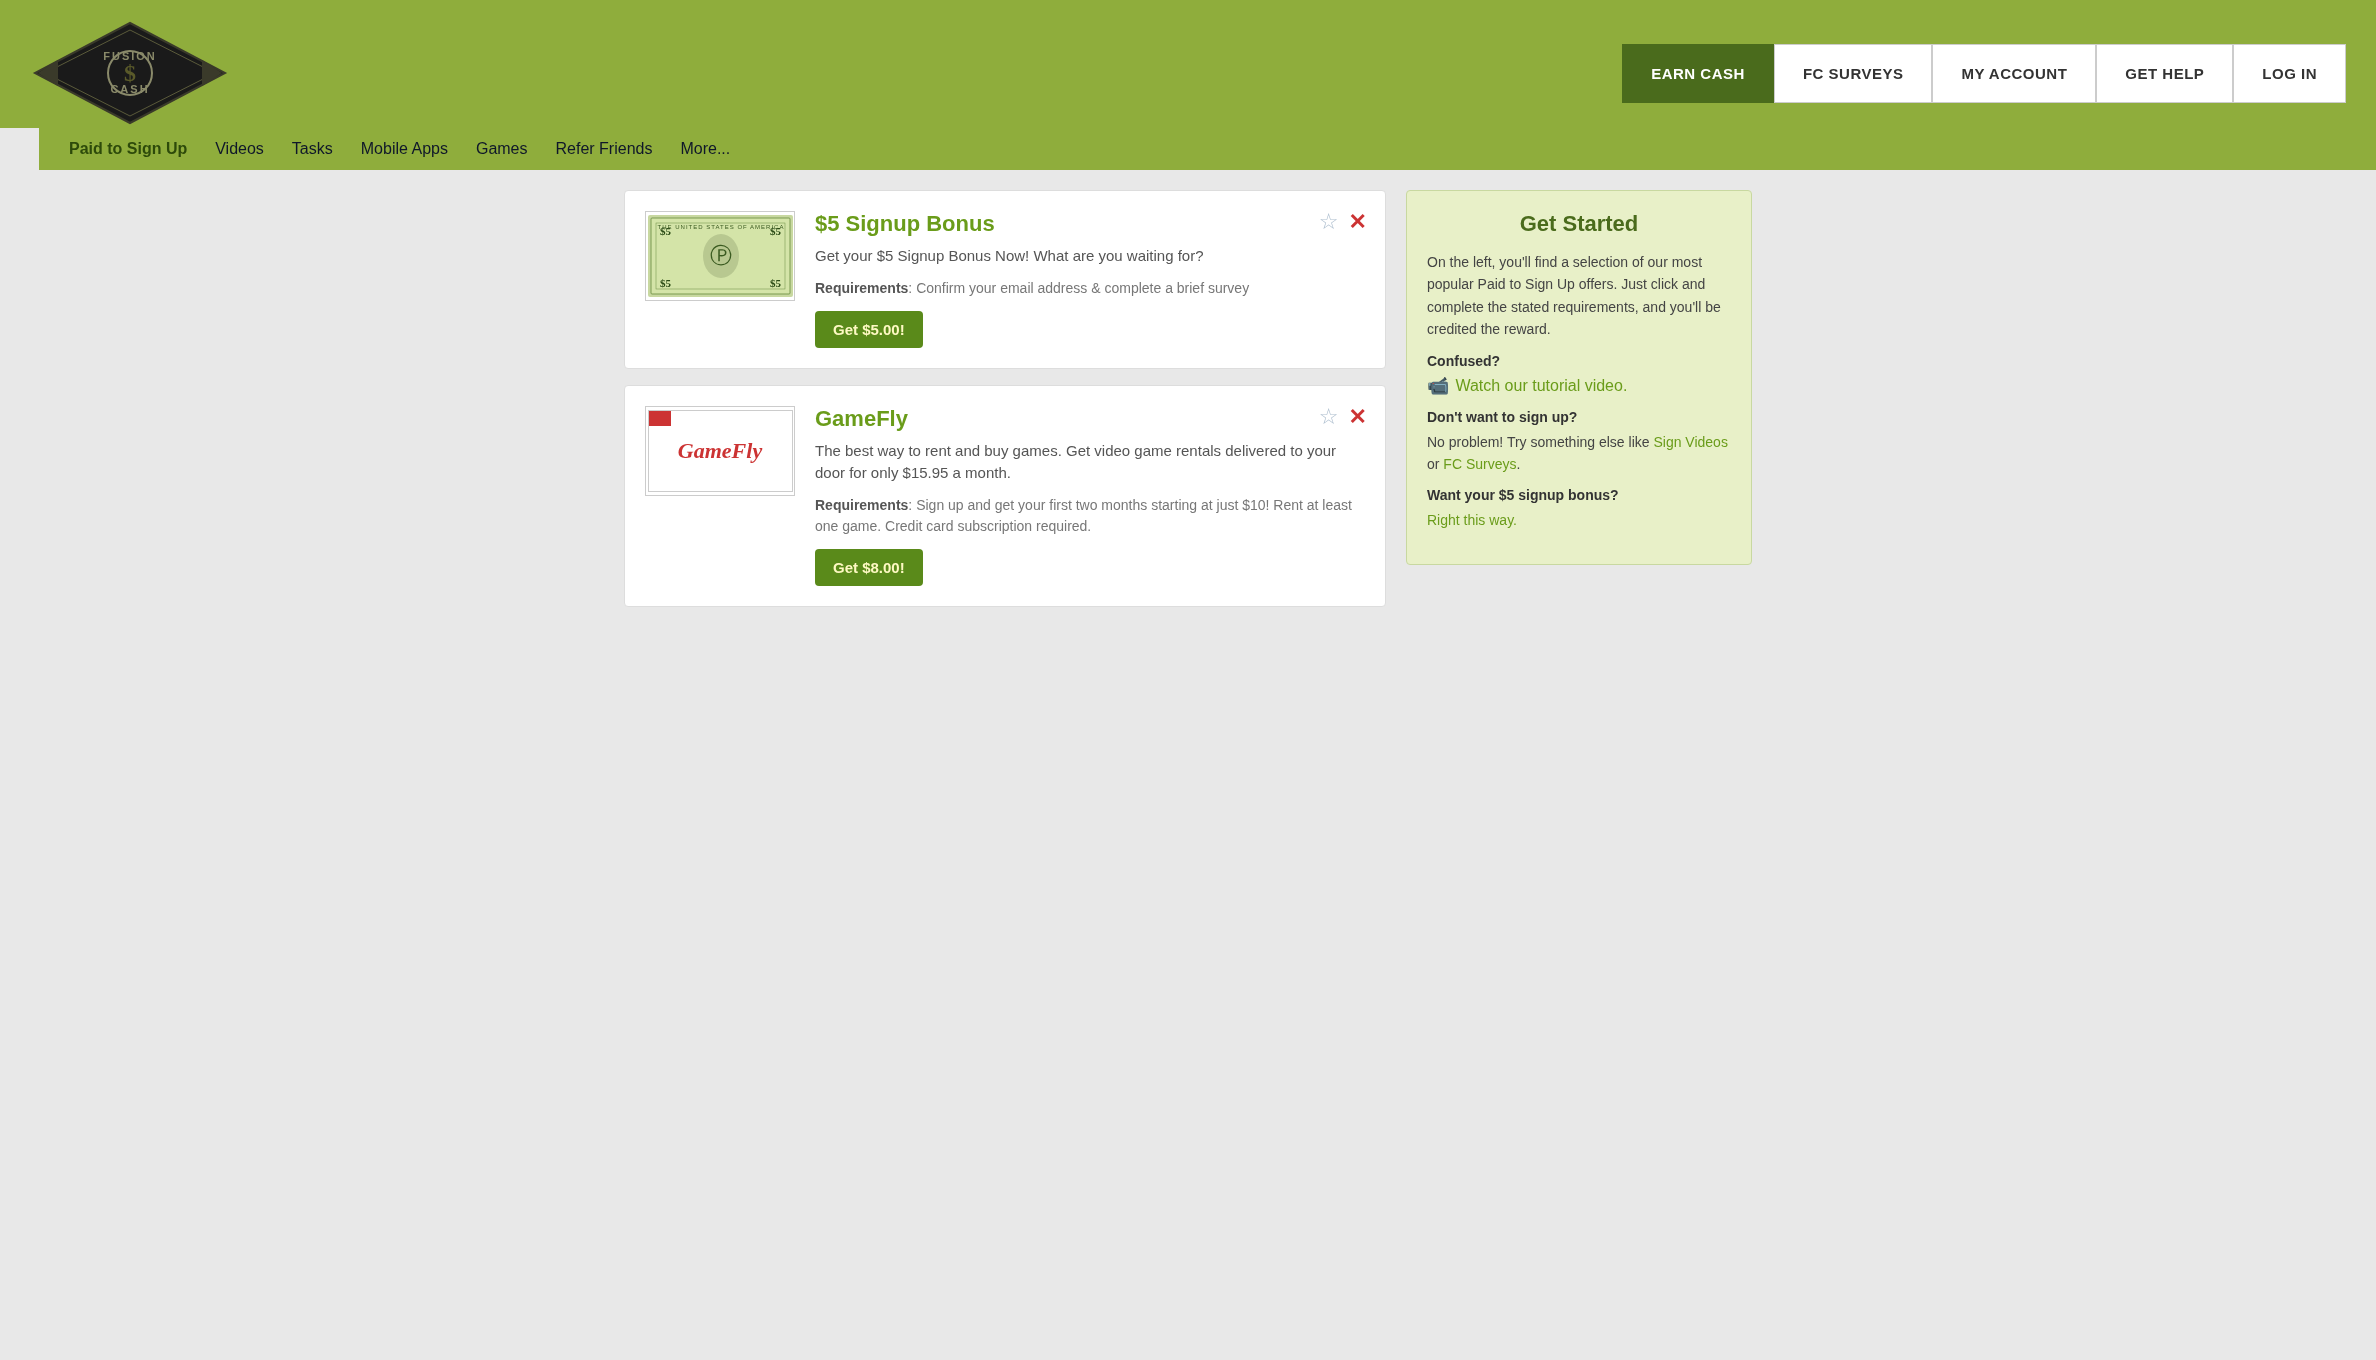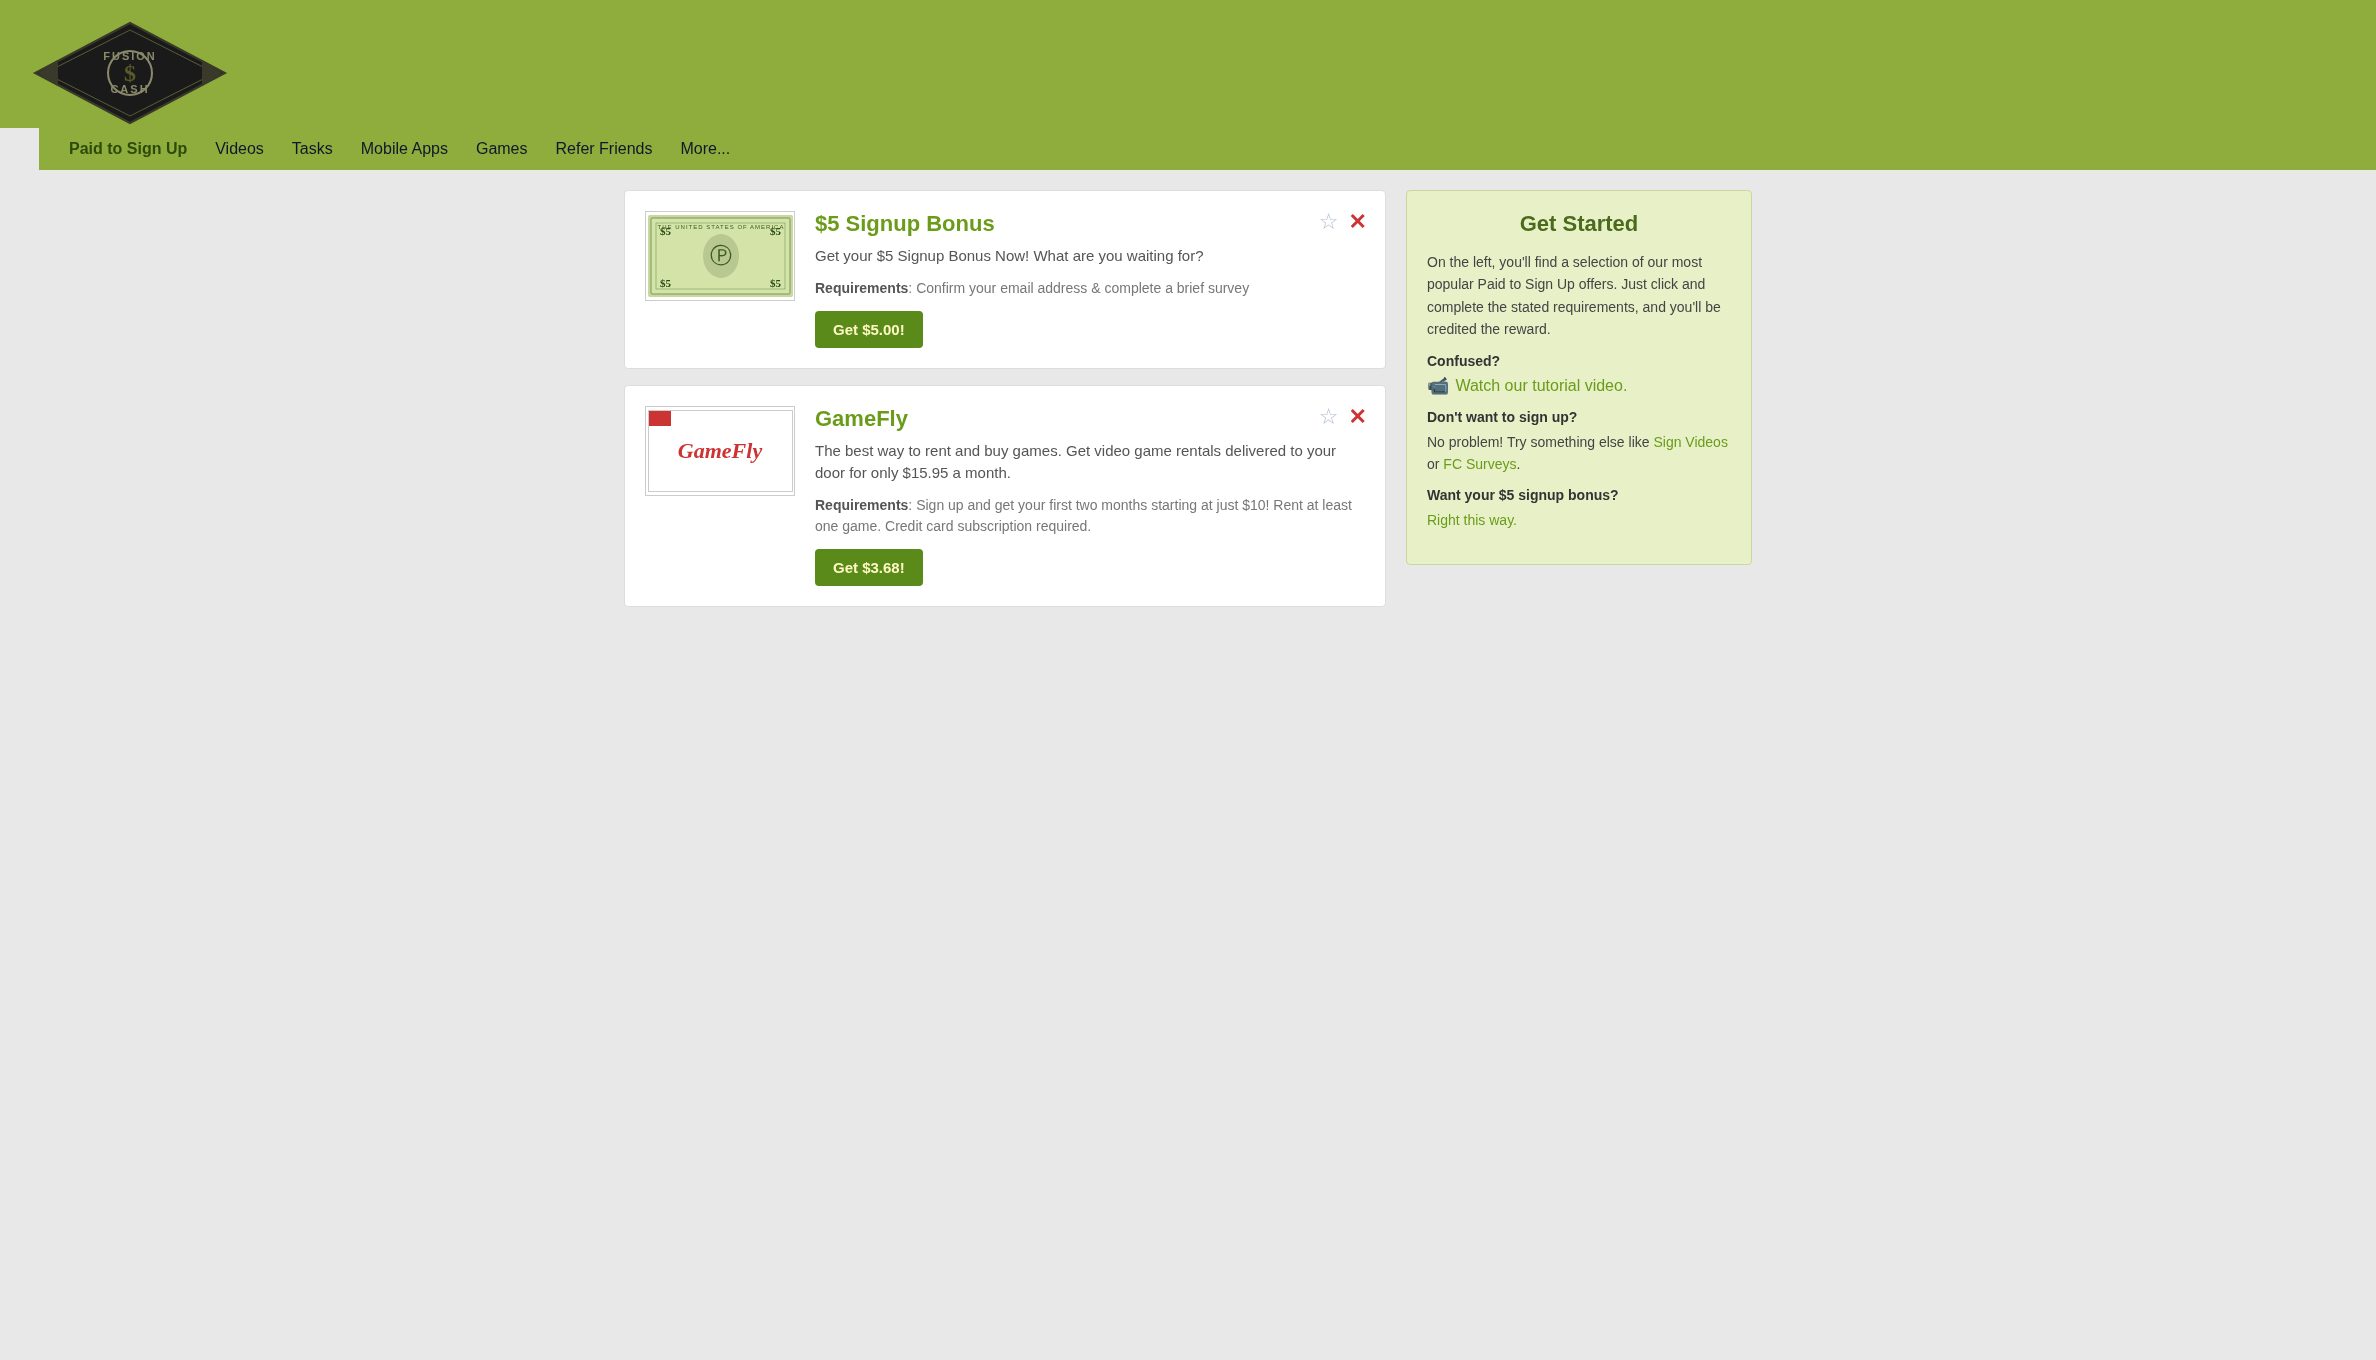--- a/index.html
+++ b/index.html
@@ -228,20 +228,27 @@
 
         <text x="100" y="42" text-anchor="middle" font-size="11" font-weight="bold" fill="#8a8a6a" font-family="Arial" letter-spacing="2">FUSION</text>
         <text x="100" y="75" text-anchor="middle" font-size="11" font-weight="bold" fill="#8a8a6a" font-family="Arial" letter-spacing="2">CASH</text>
 
         <polygon points="8,55 28,42 28,68" fill="#3a3a2a"></polygon>
 
         <polygon points="192,55 172,42 172,68" fill="#3a3a2a"></polygon>
       </svg>
     </div>
   </div>
+  <nav class="nav-buttons">
+    <button class="nav-btn active">EARN CASH</button>
+    <button class="nav-btn">FC SURVEYS</button>
+    <button class="nav-btn">MY ACCOUNT</button>
+    <button class="nav-btn">GET HELP</button>
+    <button class="nav-btn">LOG IN</button>
+  </nav>
 </header>
 
 <nav class="sub-nav">
   <a class="sub-nav-item active">Paid to Sign Up</a>
   <a class="sub-nav-item">Videos</a>
   <a class="sub-nav-item">Tasks</a>
   <a class="sub-nav-item">Mobile Apps</a>
   <a class="sub-nav-item">Games</a>
   <a class="sub-nav-item">Refer Friends</a>
   <a class="sub-nav-item">More...</a>
@@ -291,21 +298,21 @@
           <div style="position:absolute;top:0;left:0;width:22px;height:15px;background:#cc3333;"></div>
           <span style="font-size:22px;font-weight:bold;color:#cc3333;font-style:italic;font-family:Georgia,serif;">GameFly</span>
         </div>
       </div>
       <div class="offer-body">
         <div class="offer-title">GameFly</div>
         <div class="offer-desc">The best way to rent and buy games. Get video game rentals delivered to your door for only $15.95 a month.</div>
         <div class="offer-req">
           <strong>Requirements</strong>: <span>Sign up and get your first two months starting at just $10! Rent at least one game. Credit card subscription required.</span>
         </div>
-        <button class="offer-btn">Get $3.68!</button>
+        <button class="offer-btn">Get $8.00!</button>
       </div>
       <div class="offer-actions">
         <span class="star-icon">☆</span>
         <span class="close-icon">✕</span>
       </div>
     </div>
 
   </div>
 
   <aside class="sidebar">

